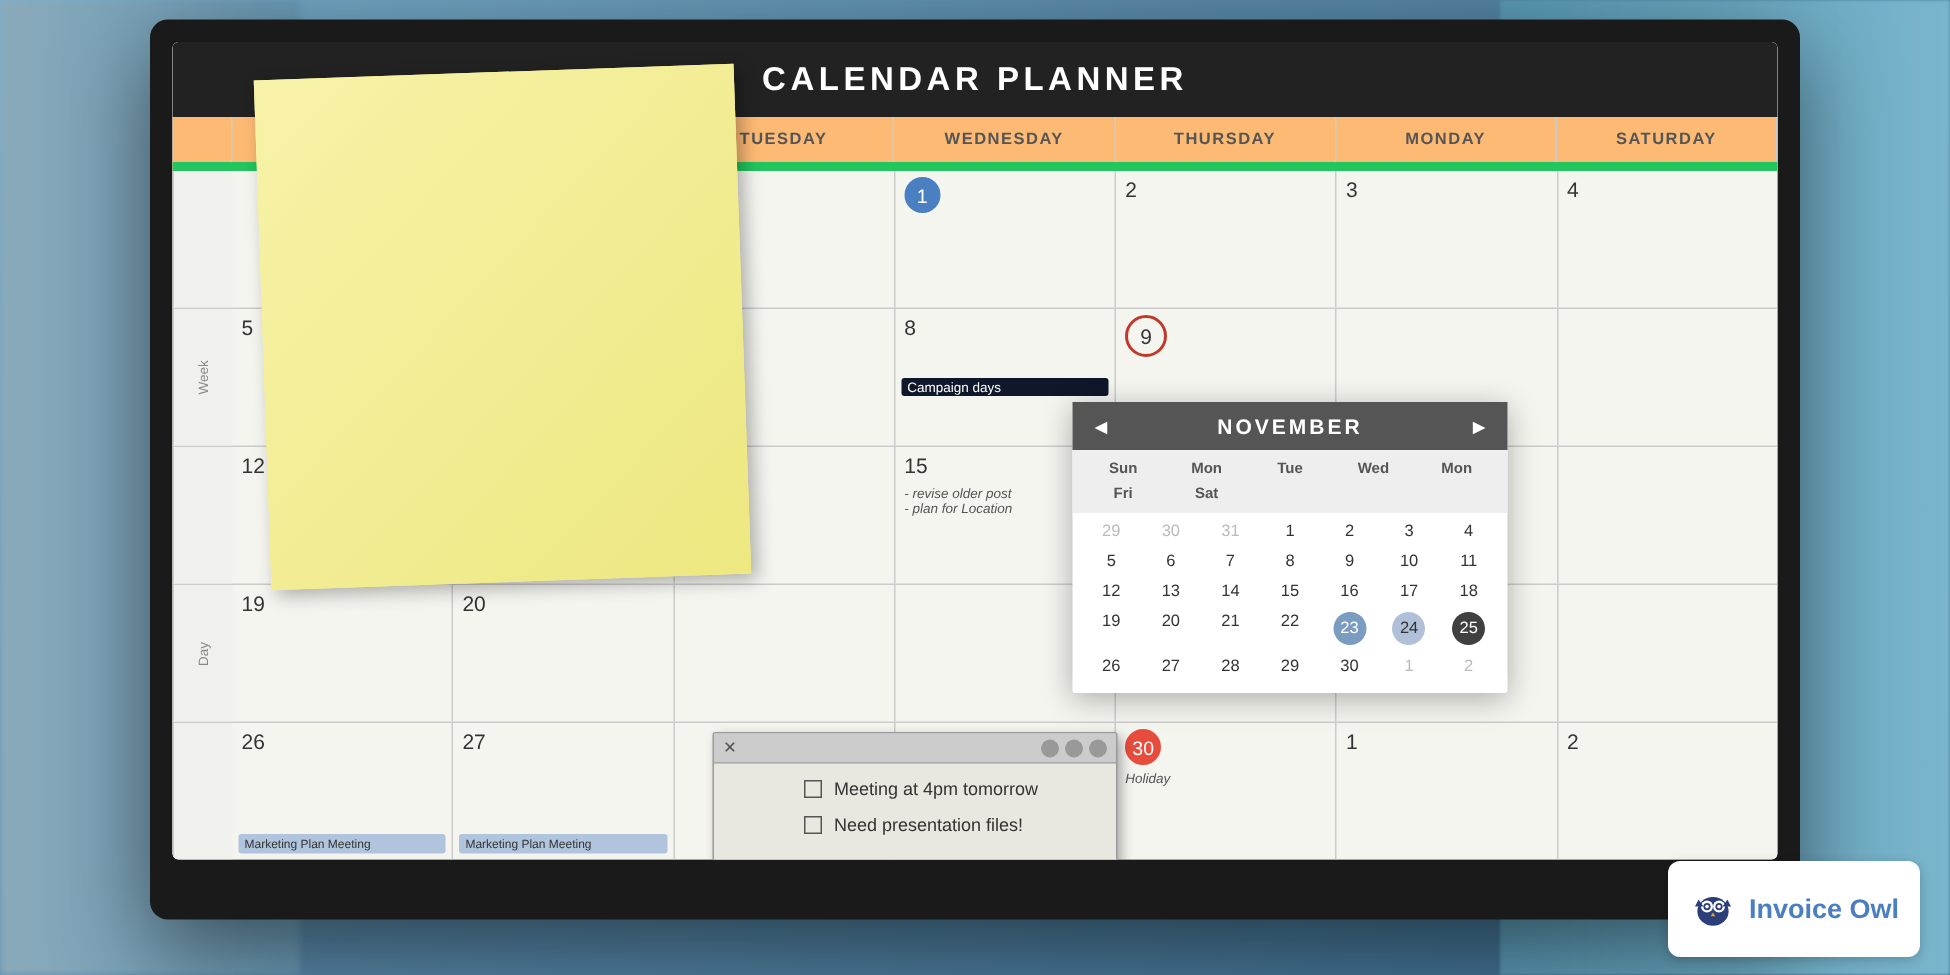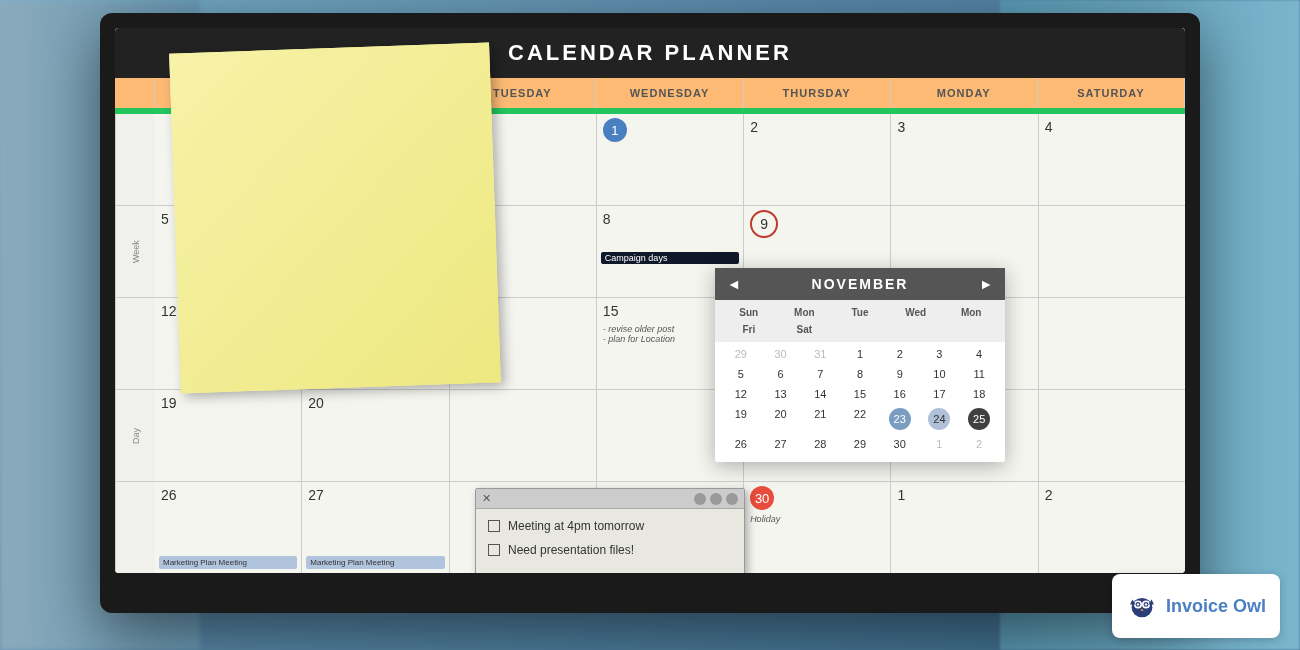--- a/index.html
+++ b/index.html
@@ -347,20 +347,21 @@
     .task-list {
       padding: 10px 12px;
     }
     .task-item {
       display: flex;
       align-items: flex-start;
       gap: 8px;
       margin-bottom: 10px;
       font-size: 12px;
       color: #333;
+      margin-left: 48px;
     }
     .task-checkbox {
       width: 12px;
       height: 12px;
       border: 1px solid #555;
       flex-shrink: 0;
       margin-top: 1px;
     }
 
     

